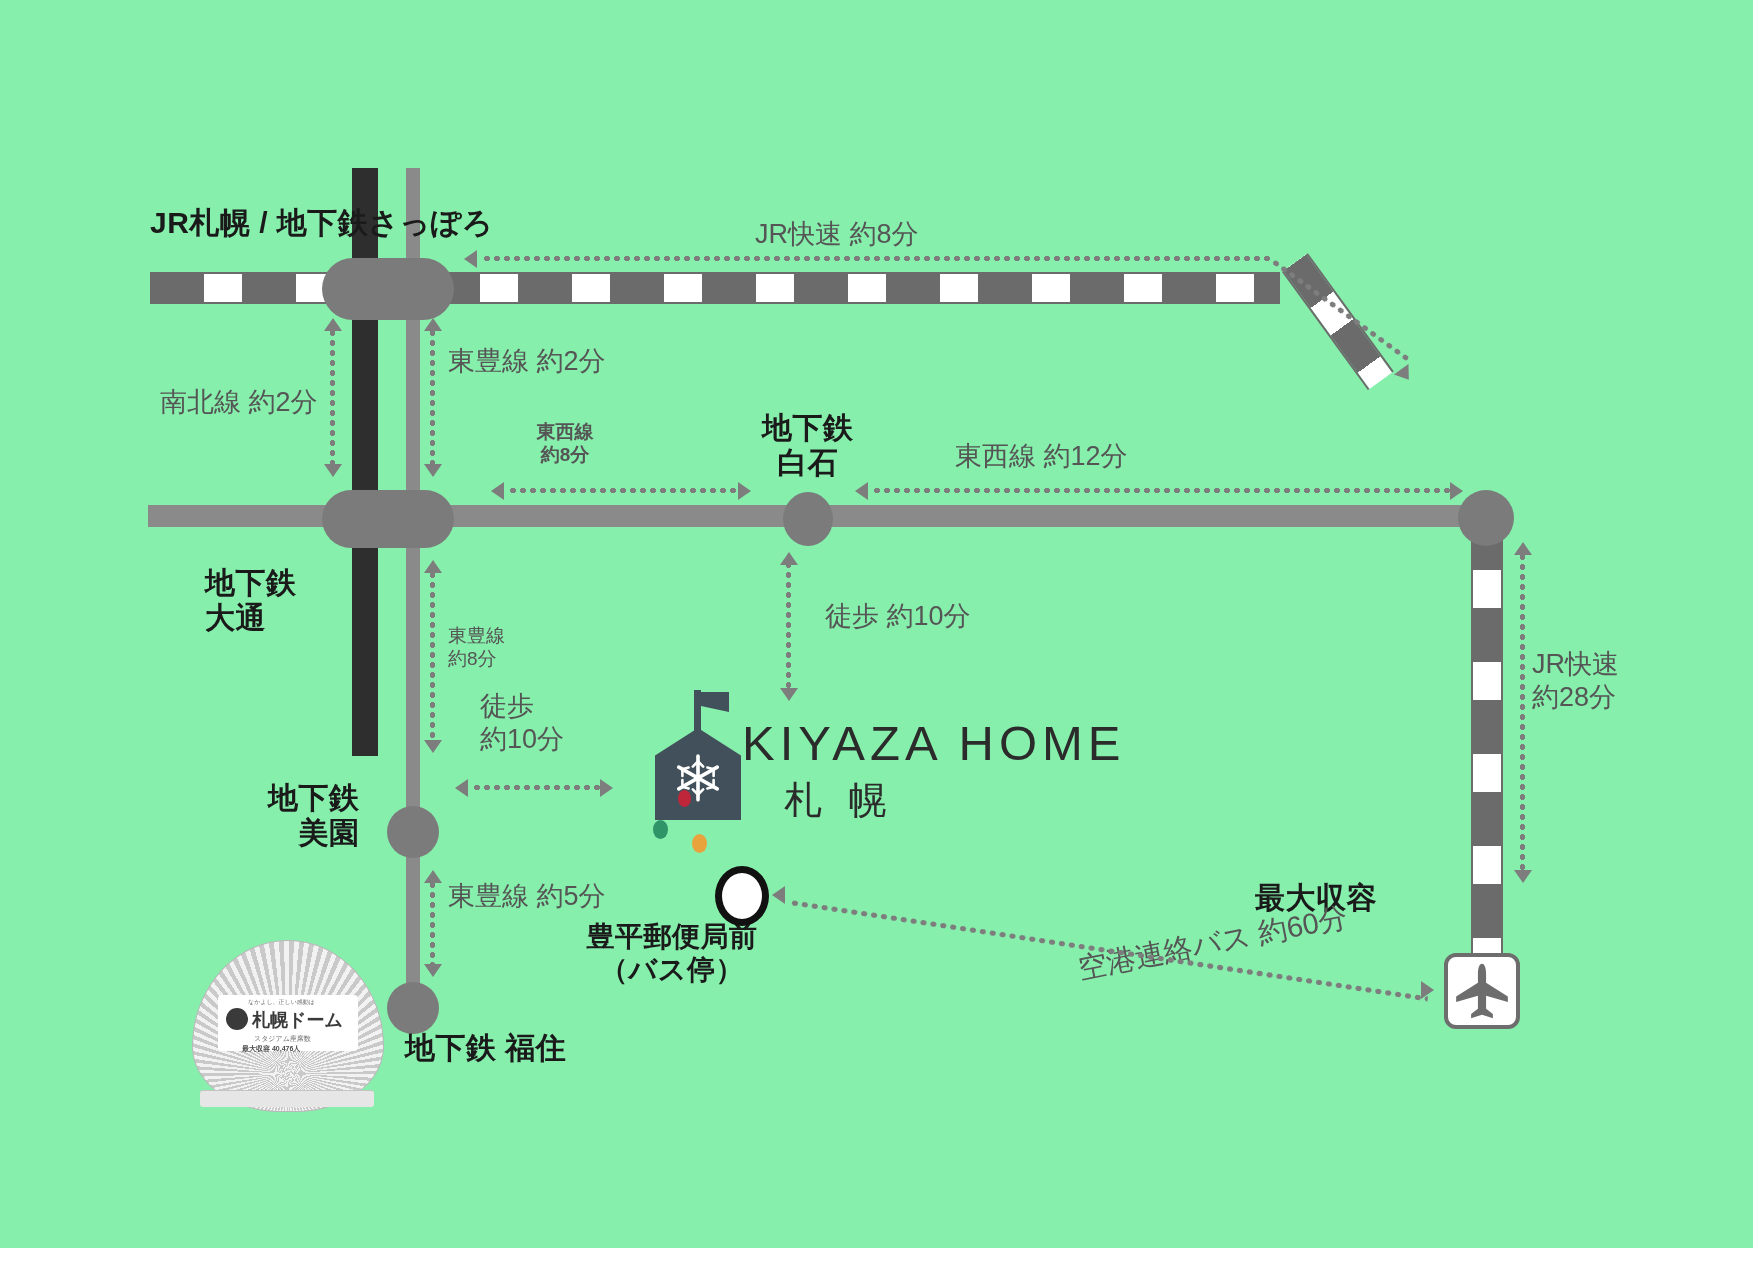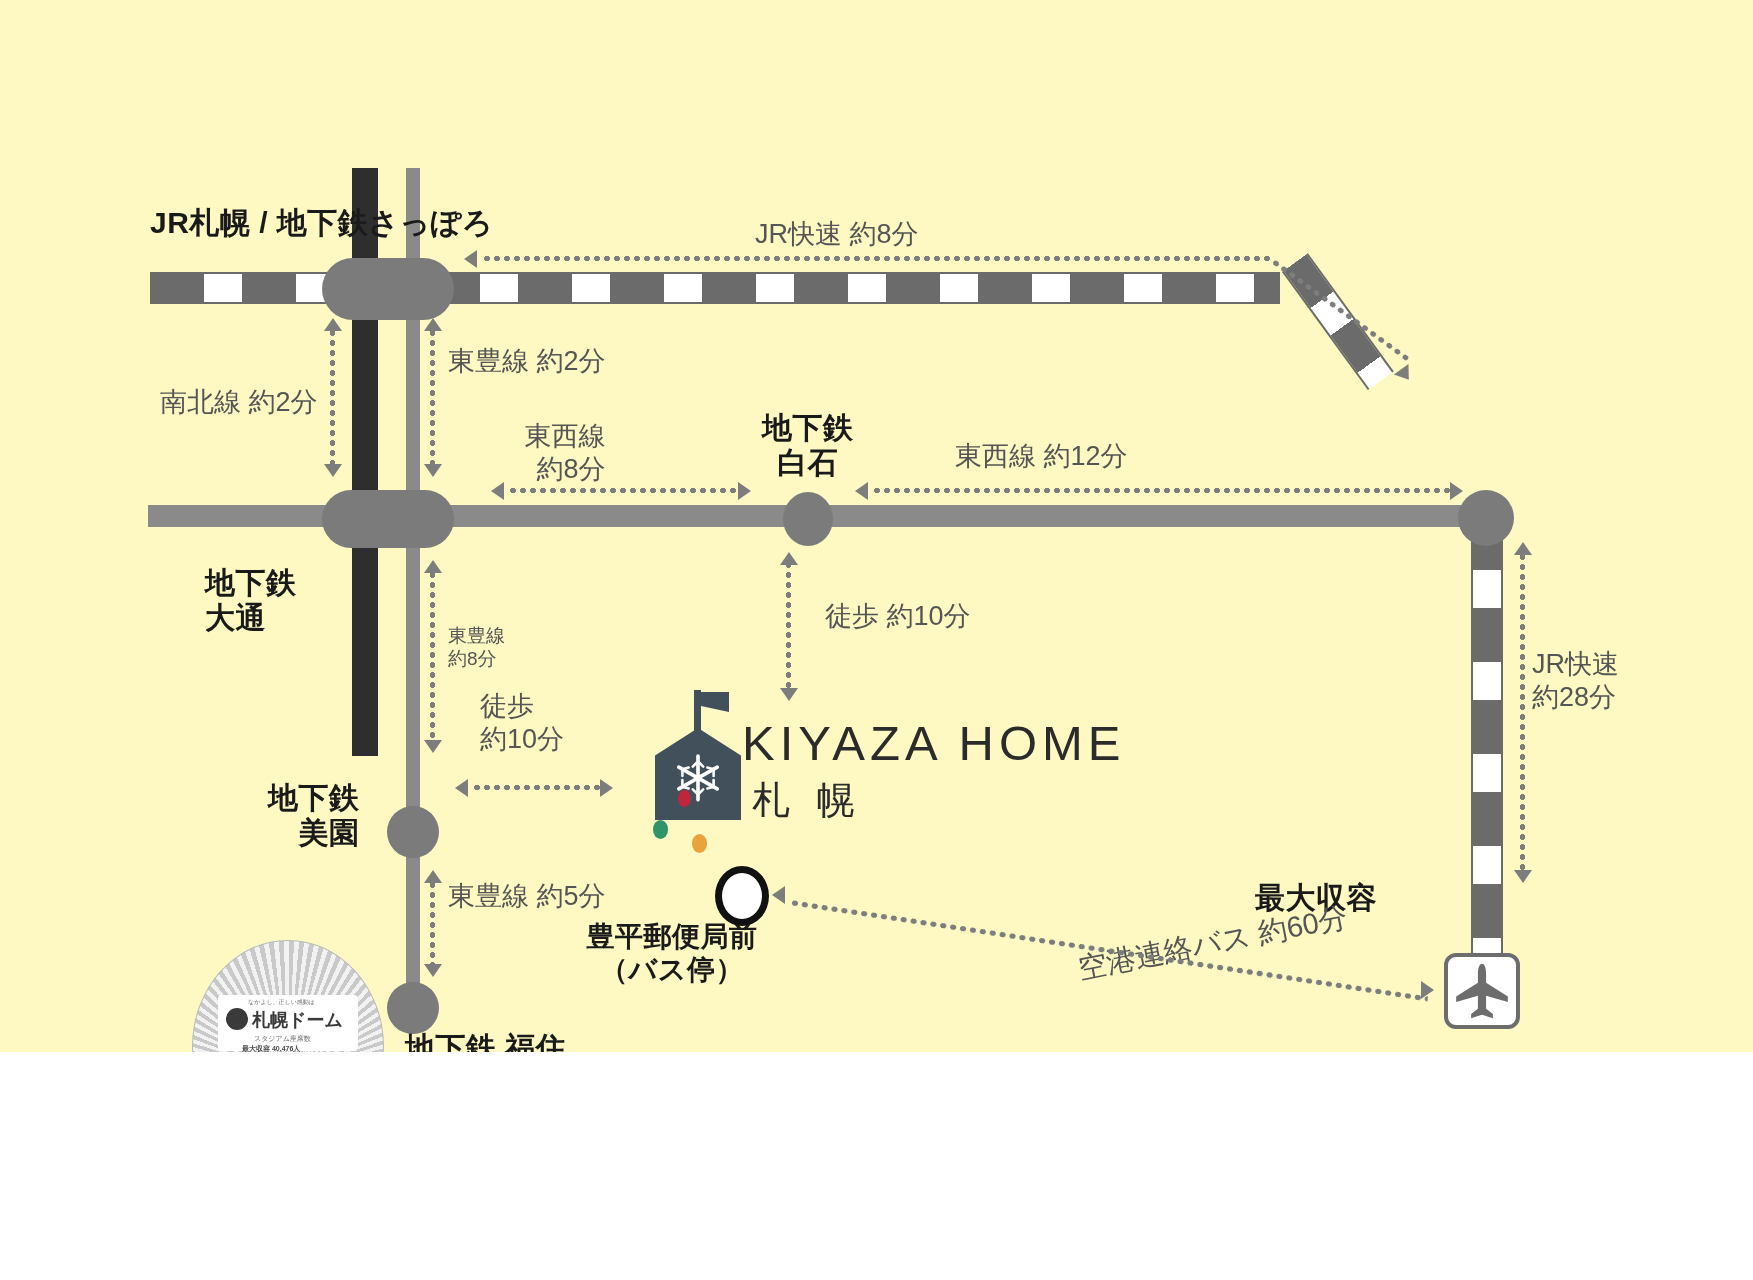--- a/index.html
+++ b/index.html
@@ -7,22 +7,22 @@
     padding: 0;
     background: #ffffff;
   }
   body {
     font-family: "Liberation Sans", "DejaVu Sans", sans-serif;
     color: #231f20;
   }
   #stage {
     position: relative;
     width: 1753px;
-    height: 1052px;
-    background: #fef9c3;
+    height: 1248px;
+    background: #86efac;
     overflow: hidden;
   }
   .abs { position: absolute; }
 
   
   
   .line-namboku {
     background: #2e2e2e;
   }
   
@@ -133,20 +133,21 @@
   .logo-text-main {
     font-family: "Liberation Sans", sans-serif;
     font-weight: 300;
     letter-spacing: 5px;
     color: #2b2b2b;
   }
   .logo-text-sub {
     font-family: "Liberation Sans", sans-serif;
     color: #2b2b2b;
     letter-spacing: 8px;
+    margin-left: 32px;
   }
   .dot-red    { background:#c0263a; border-radius:50%; }
   .dot-green  { background:#2f9468; border-radius:50%; }
   .dot-orange { background:#e8a33d; border-radius:50%; }
 
   
   .busstop-ring {
     border: 7px solid #111111;
     border-radius: 50%;
     background: #ffffff;
@@ -256,21 +257,21 @@
   <div class="abs lbl-route" style="left:160px; top:386px; font-size:27px;">南北線 約2分</div>
   <div class="abs dotline-v" style="left:330px; top:328px; height:138px;"></div>
   <div class="abs arrow arr-up" style="left:324px; top:318px;"></div>
   <div class="abs arrow arr-down" style="left:324px; top:464px;"></div>
 
   <div class="abs lbl-route" style="left:448px; top:345px; font-size:27px;">東豊線 約2分</div>
   <div class="abs dotline-v" style="left:430px; top:328px; height:138px;"></div>
   <div class="abs arrow arr-up" style="left:424px; top:318px;"></div>
   <div class="abs arrow arr-down" style="left:424px; top:464px;"></div>
 
-  <div class="abs lbl-route" style="left:565px; top:420px; font-size:27px; text-align:right; transform:translateX(-50%);">東西線
+  <div class="abs lbl-route" style="left:565px; top:420px; font-size:19px; text-align:center; transform:translateX(-50%);font-weight:bold;">東西線
 約8分</div>
   <div class="abs dotline-h" style="left:508px; top:488px; width:230px;"></div>
   <div class="abs arrow arr-left" style="left:491px; top:482px;"></div>
   <div class="abs arrow arr-right" style="left:738px; top:482px;"></div>
 
   <div class="abs lbl-route" style="left:955px; top:440px; font-size:27px;">東西線 約12分</div>
   <div class="abs dotline-h" style="left:872px; top:488px; width:578px;"></div>
   <div class="abs arrow arr-left" style="left:855px; top:482px;"></div>
   <div class="abs arrow arr-right" style="left:1450px; top:482px;"></div>
 

